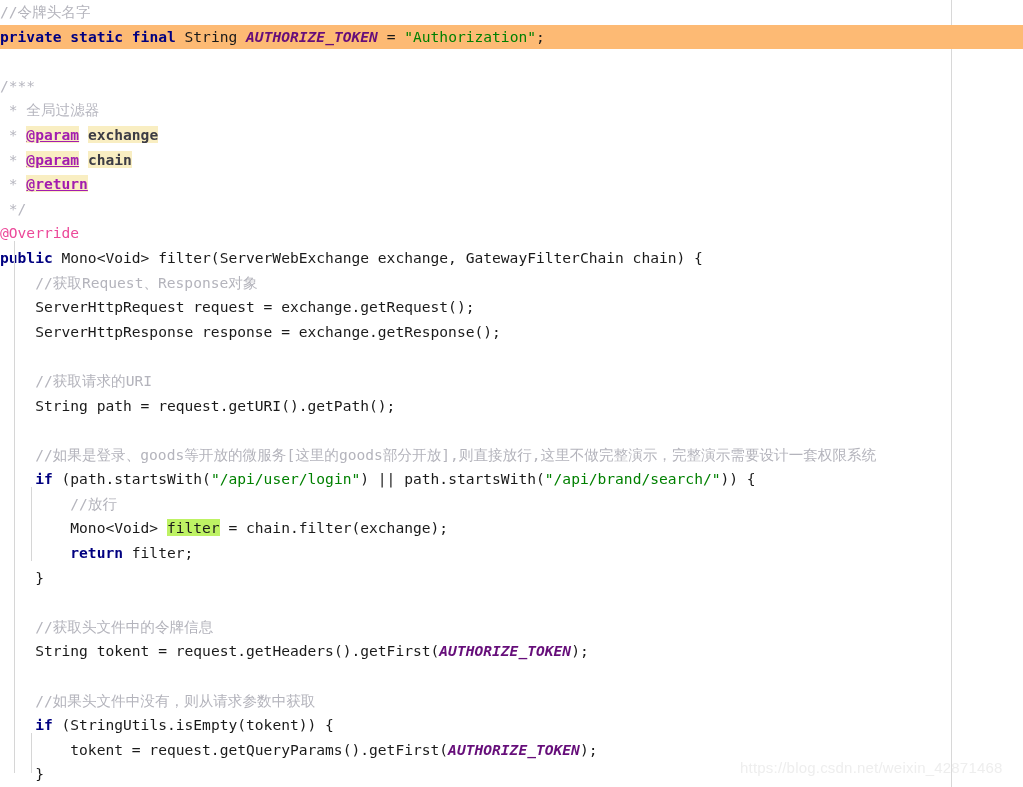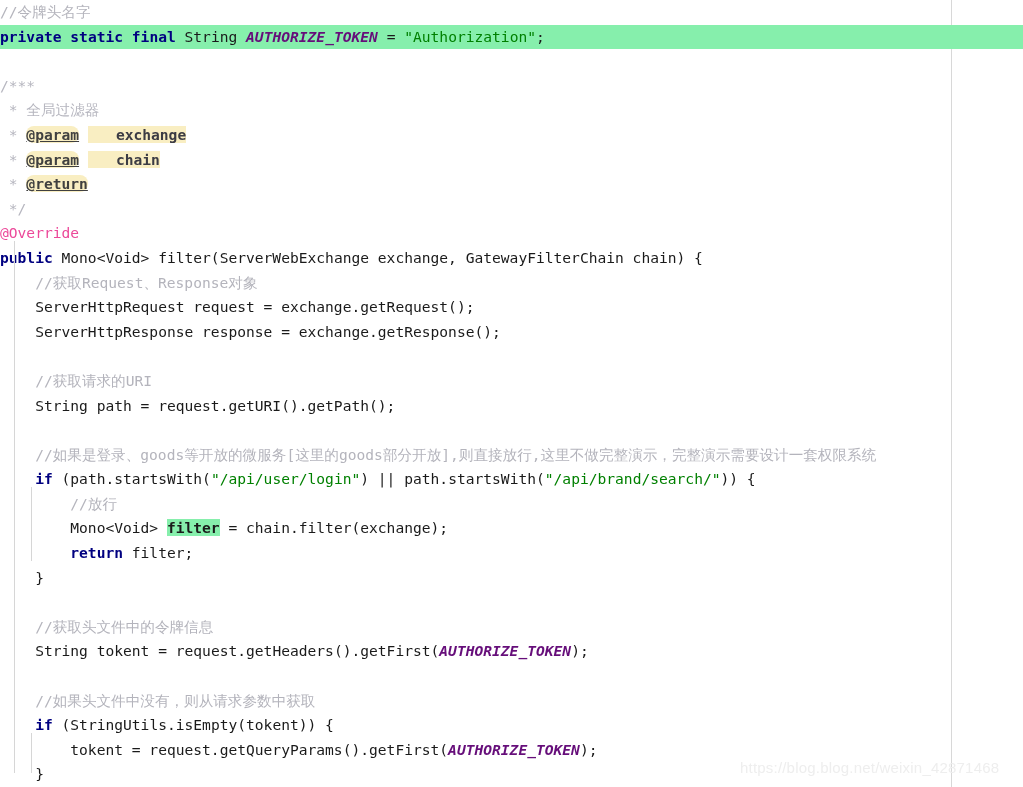--- a/index.html
+++ b/index.html
@@ -43,21 +43,21 @@
 
   .line {
     position: relative;
     height: 24.6px;
     padding-left: 0px;
     white-space: pre;
     overflow: visible;
   }
 
   .line.caret-line {
-    background: #86efac;
+    background: #fdba74;
   }
   .line.caret-line::after {
     content: "";
     position: absolute;
     left: 0; right: 2px; top: 0; height: 24.6px;
     background: #fdf8e3;
     z-index: -1;
   }
 
   
@@ -66,29 +66,29 @@
     width: 1px;
     background: #d6d6d6;
     z-index: 2;
   }
 
   
   .kw       { color: #000080; font-weight: bold; }
   .str      { color: #008000; }
   .cmt-cn   { color: #b4b4bc; }
   .doc      { color: #b6b6bf; }
-  .doctag   { color: #404040; font-weight: bold; text-decoration: underline; border-radius: 8px; }
-  .docval   { color: #3c3c44; font-weight: bold; padding-left: 28px; }
+  .doctag   { color: #a21caf; font-weight: bold; text-decoration: underline; }
+  .docval   { color: #3c3c44; font-weight: bold; }
   .anno     { color: #ec4899; }
   .stat     { color: #660e7a; font-style: italic; font-weight: bold; }
   .plain    { color: #1a1a1a; }
   .op       { color: #1a1a1a; }
 
   
-  .hl-ident { background: #86efac; font-weight: bold; }
+  .hl-ident { background: #bef264; }
   .hl-doc   { background: #f9eec2; }
 
   
   .typo {
     text-decoration-style: wavy;
     text-decoration-color: #c8c8d2;
     text-underline-offset: 2px;
   }
 
   .watermark {
@@ -103,18 +103,18 @@
 </style>
 </head>
 <body>
 
 <div id="editor">
 
   <div class="margin-guide" id="margin-guide" style="left: 951px;"></div>
 
   <div class="code" id="code"><div class="line"><span class="cmt-cn">//令牌头名字</span></div><div class="line caret-line"><span class="kw">private</span><span class="plain"> </span><span class="kw">static</span><span class="plain"> </span><span class="kw">final</span><span class="plain"> String </span><span class="stat">AUTHORIZE_TOKEN</span><span class="op"> = </span><span class="str">"Authorization"</span><span class="plain">;</span></div><div class="line">&nbsp;</div><div class="line"><span class="doc">/***</span></div><div class="line"><span class="doc"> * </span><span class="doc">全局过滤器</span></div><div class="line"><span class="doc"> * </span><span class="doctag hl-doc">@param</span><span class="doc"> </span><span class="docval hl-doc">exchange</span></div><div class="line"><span class="doc"> * </span><span class="doctag hl-doc">@param</span><span class="doc"> </span><span class="docval hl-doc">chain</span></div><div class="line"><span class="doc"> * </span><span class="doctag hl-doc">@return</span></div><div class="line"><span class="doc"> */</span></div><div class="line"><span class="anno">@Override</span></div><div class="line"><span class="kw">public</span><span class="plain"> Mono&lt;Void&gt; filter(ServerWebExchange exchange, GatewayFilterChain chain) {</span></div><div class="line"><span class="plain">    </span><span class="cmt-cn">//获取Request、Response对象</span></div><div class="line"><span class="plain">    ServerHttpRequest request = exchange.getRequest();</span></div><div class="line"><span class="plain">    ServerHttpResponse response = exchange.getResponse();</span></div><div class="line">&nbsp;</div><div class="line"><span class="plain">    </span><span class="cmt-cn">//获取请求的URI</span></div><div class="line"><span class="plain">    String path = request.getURI().getPath();</span></div><div class="line">&nbsp;</div><div class="line"><span class="plain">    </span><span class="cmt-cn">//如果是登录、goods等开放的微服务[这里的goods部分开放],则直接放行,这里不做完整演示，完整演示需要设计一套权限系统</span></div><div class="line"><span class="plain">    </span><span class="kw">if</span><span class="plain"> (path.startsWith(</span><span class="str">"/api/user/login"</span><span class="plain">) || path.startsWith(</span><span class="str">"/api/brand/search/"</span><span class="plain">)) {</span></div><div class="line"><span class="plain">        </span><span class="cmt-cn">//放行</span></div><div class="line"><span class="plain">        Mono&lt;Void&gt; </span><span class="plain hl-ident">filter</span><span class="plain"> = chain.filter(exchange);</span></div><div class="line"><span class="plain">        </span><span class="kw">return</span><span class="plain"> filter;</span></div><div class="line"><span class="plain">    }</span></div><div class="line">&nbsp;</div><div class="line"><span class="plain">    </span><span class="cmt-cn">//获取头文件中的令牌信息</span></div><div class="line"><span class="plain">    String </span><span class="plain typo">tokent</span><span class="plain"> = request.getHeaders().getFirst(</span><span class="stat">AUTHORIZE_TOKEN</span><span class="plain">);</span></div><div class="line">&nbsp;</div><div class="line"><span class="plain">    </span><span class="cmt-cn">//如果头文件中没有，则从请求参数中获取</span></div><div class="line"><span class="plain">    </span><span class="kw">if</span><span class="plain"> (StringUtils.isEmpty(tokent)) {</span></div><div class="line"><span class="plain">        tokent = request.getQueryParams().getFirst(</span><span class="stat">AUTHORIZE_TOKEN</span><span class="plain">);</span></div><div class="line"><span class="plain">    }</span></div></div>
 
-  <div class="watermark" id="watermark" style="left: 740px; top: 759px;">https://blog.blog.net/weixin_42871468</div>
+  <div class="watermark" id="watermark" style="left: 740px; top: 759px;">https://blog.csdn.net/weixin_42871468</div>
 
 <div class="guide" style="left: 14px; top: 241px; height: 532px;"></div>
     <div class="guide" style="left: 31px; top: 487px; height: 74px;"></div>
     <div class="guide" style="left: 31px; top: 733px; height: 40px;"></div>
   </div>
 
 </body></html>

